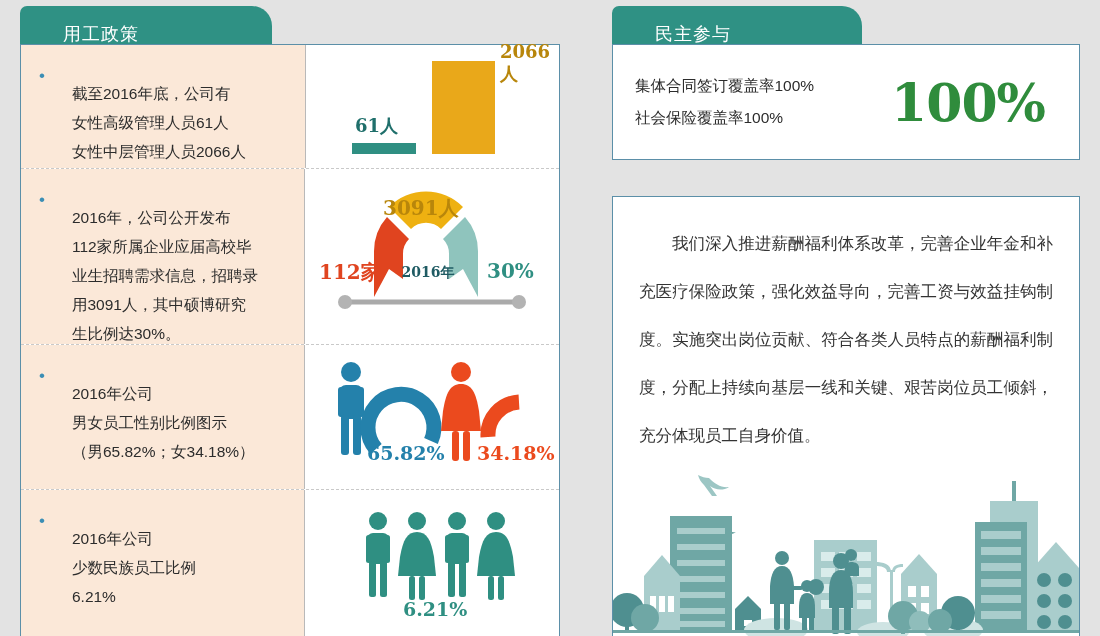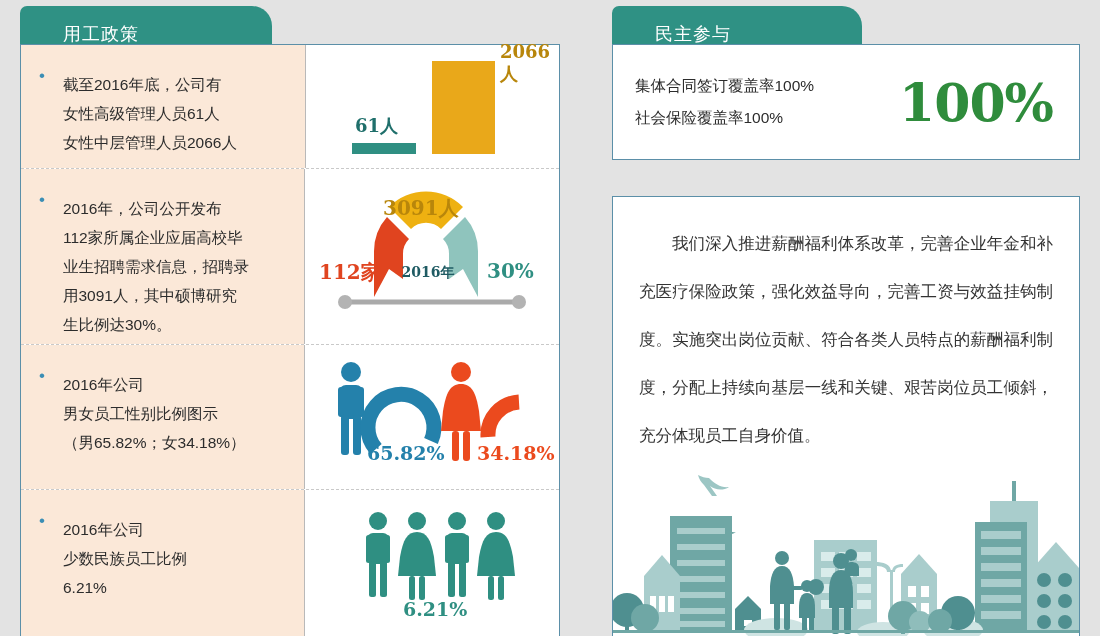--- a/index.html
+++ b/index.html
@@ -50,21 +50,21 @@
     border-right:1px solid #b9b9b9;
     padding:16px 10px 10px 18px;
     display:flex;
     align-items:flex-start;
   }
   .bullet{
     color:#3b8eb5;font-size:17px;line-height:1;margin-right:9px;margin-top:6px;
     flex:0 0 auto;
   }
   .ltext p{
-    margin:9px;
+    margin:18px;
     font-size:15.5px;
     line-height:29px;
     color:#2c2c2c;
     white-space:pre-line;
   }
   .lviz{
     flex:1;
     background:#ffffff;
     position:relative;
     box-sizing:border-box;
@@ -96,21 +96,21 @@
   
   #right-top-card{
     position:absolute;left:612px;top:44px;width:468px;height:116px;
     border:1px solid #5b8fa8;background:#ffffff;box-sizing:border-box;
     display:flex;align-items:center;
   }
   .rt-lines{
     margin-left:22px;font-size:15.5px;line-height:32px;color:#2c2c2c;white-space:pre-line;
   }
   .rt-big{
-    position:absolute;right:26px;top:50%;transform:translateY(-50%);
+    position:absolute;right:34px;top:50%;transform:translateY(-50%);
     font-family:"DejaVu Serif","Liberation Serif",serif;
     font-weight:bold;font-size:52px;color:#2f8c3c;letter-spacing:-1px;
   }
   #right-bottom-card{
     position:absolute;left:612px;top:196px;width:468px;height:443px;
     border:1px solid #5b8fa8;background:#ffffff;box-sizing:border-box;
     overflow:hidden;
   }
   .rb-text{
     margin:22px 26px 0 26px;

